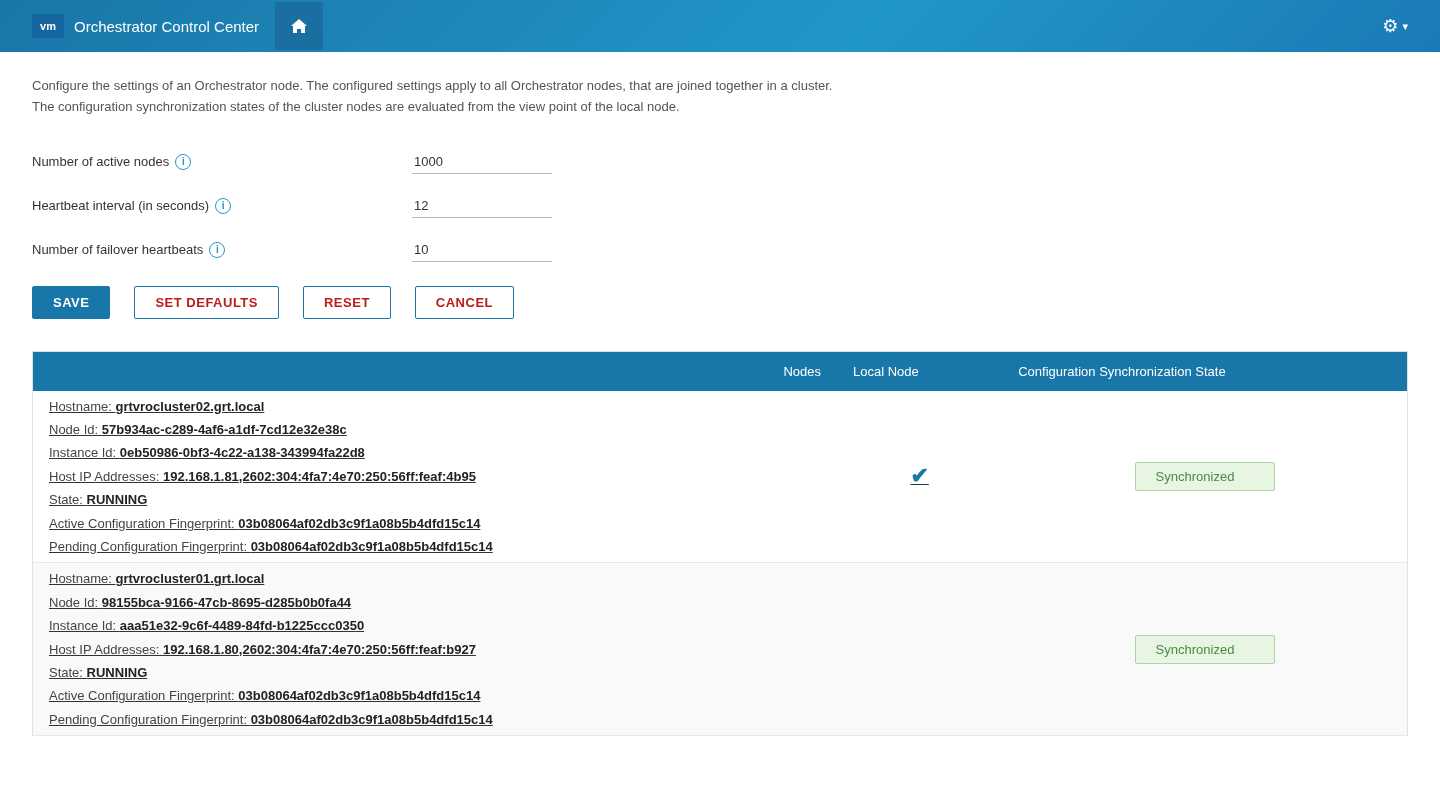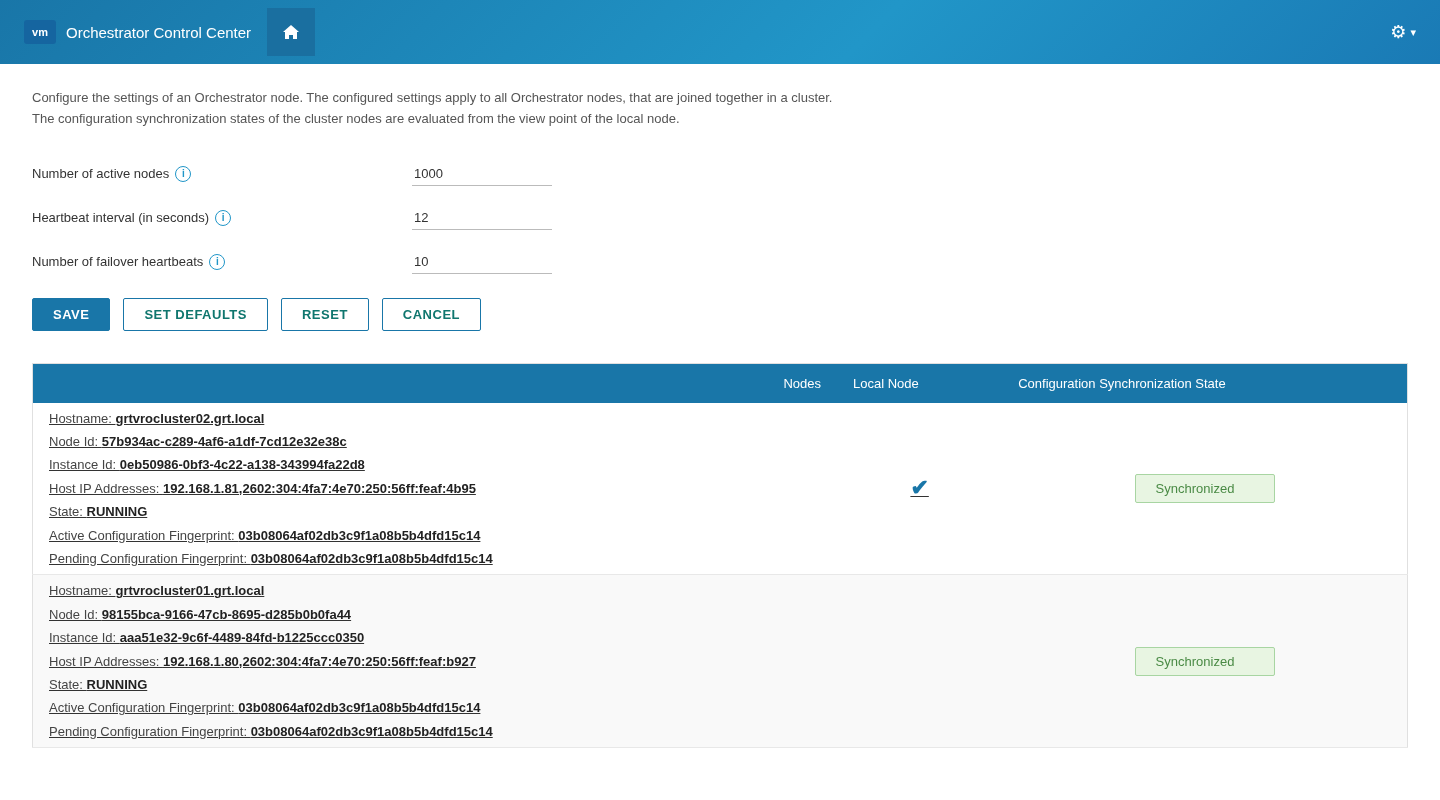--- a/index.html
+++ b/index.html
@@ -1,24 +1,24 @@
 <!DOCTYPE html>
 <html><head>
   <meta charset="utf-8">
   <style>
     * { box-sizing: border-box; margin: 0; padding: 0; }
     body { font-family: Arial, sans-serif; font-size: 13px; background: #f5f5f5; color: #333; }
 
     
     .header {
       background: linear-gradient(135deg, #1976a8 0%, #2196c8 60%, #1a7ab5 100%);
-      height: 64px;
-      display: flex;
-      align-items: center;
-      padding: 0 24px;
+      height: 52px;
+      display: flex;
+      align-items: center;
+      padding: 0 32px;
       position: relative;
     }
     .header-logo {
       display: flex;
       align-items: center;
       gap: 10px;
     }
     .vm-logo {
       background: #1565a0;
       border-radius: 3px;
@@ -106,41 +106,41 @@
       padding: 4px 2px;
       font-size: 13px;
       color: #333;
       background: transparent;
       outline: none;
     }
 
     
     .btn-row {
       display: flex;
-      gap: 13px;
+      gap: 24px;
       margin-bottom: 32px;
       margin-top: 8px;
     }
     .btn {
       padding: 8px 20px;
       font-size: 13px;
       font-weight: bold;
       border-radius: 2px;
       cursor: pointer;
       border: 1.5px solid transparent;
       letter-spacing: 0.5px;
     }
     .btn-primary {
       background: #1976a8;
       color: white;
       border-color: #1976a8;
     }
     .btn-outline {
       background: white;
-      color: #0f766e;
+      color: #b91c1c;
       border-color: #1976a8;
     }
 
     
     .cluster-table {
       width: 100%;
       border-collapse: collapse;
       border: 1px solid #e0e0e0;
     }
     .cluster-table thead tr {

